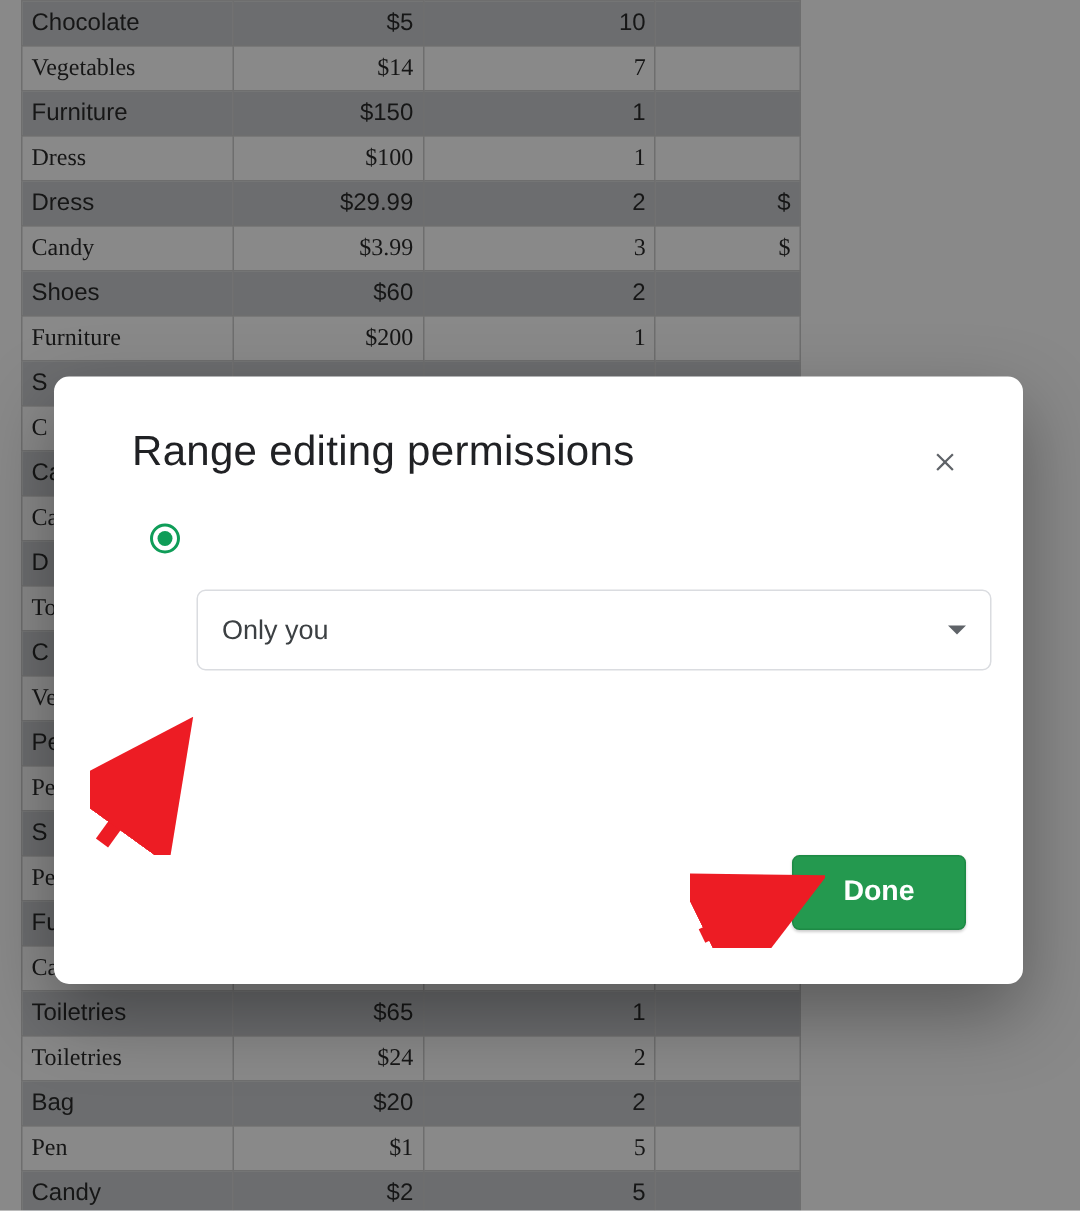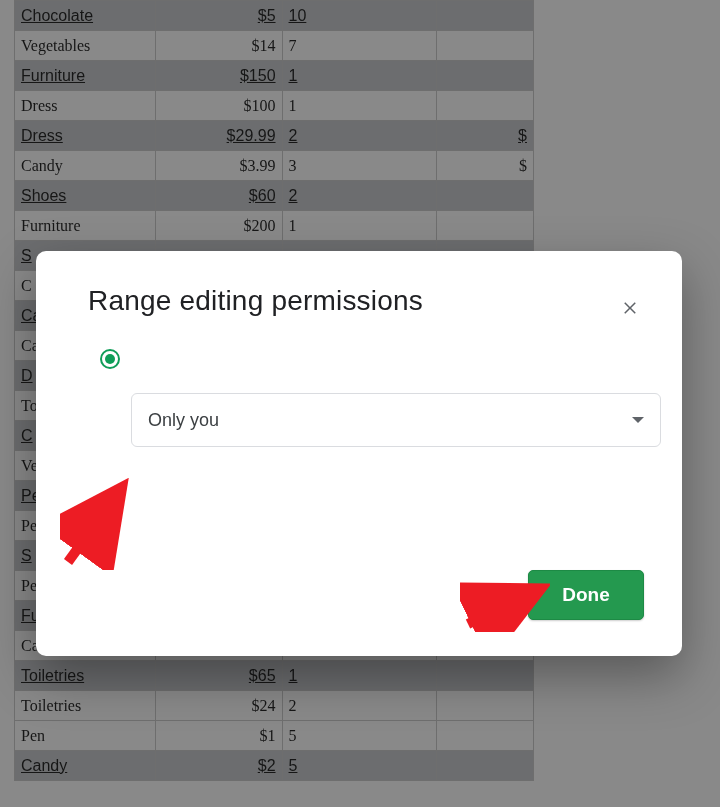--- a/index.html
+++ b/index.html
@@ -31,24 +31,24 @@
   td {
     border: 1px solid #c4c4c4;
     height: 30px;
     padding: 0 6px;
     font-size: 16px;
     color: #000;
     vertical-align: middle;
   }
   td.col-a { width: 140px; text-align: left; }
   td.col-b { width: 126px; text-align: right; }
-  td.col-c { width: 154px; }
+  td.col-c { width: 154px; text-align: right; }
   td.col-d { width: 96px;  text-align: right; }
 
-  tr.strip td { background: #bec2c6; text-decoration: underline; }
+  tr.strip td { background: #bec2c6; }
   tr.plain td { background: #ffffff; font-family: Liberation Serif, serif; }
 
   
   .scrim {
     position: absolute;
     inset: 0;
     background: rgba(40,40,40,0.55);
   }
 
   
@@ -307,20 +307,26 @@
             <td class="col-b">$65</td>
             <td class="col-c">1</td>
             <td class="col-d"></td>
           </tr>
           <tr class="plain">
             <td class="col-a">Toiletries</td>
             <td class="col-b">$24</td>
             <td class="col-c">2</td>
             <td class="col-d"></td>
           </tr>
+          <tr class="strip">
+            <td class="col-a">Bag</td>
+            <td class="col-b">$20</td>
+            <td class="col-c">2</td>
+            <td class="col-d"></td>
+          </tr>
           <tr class="plain">
             <td class="col-a">Pen</td>
             <td class="col-b">$1</td>
             <td class="col-c">5</td>
             <td class="col-d"></td>
           </tr>
           <tr class="strip">
             <td class="col-a">Candy</td>
             <td class="col-b">$2</td>
             <td class="col-c">5</td>

